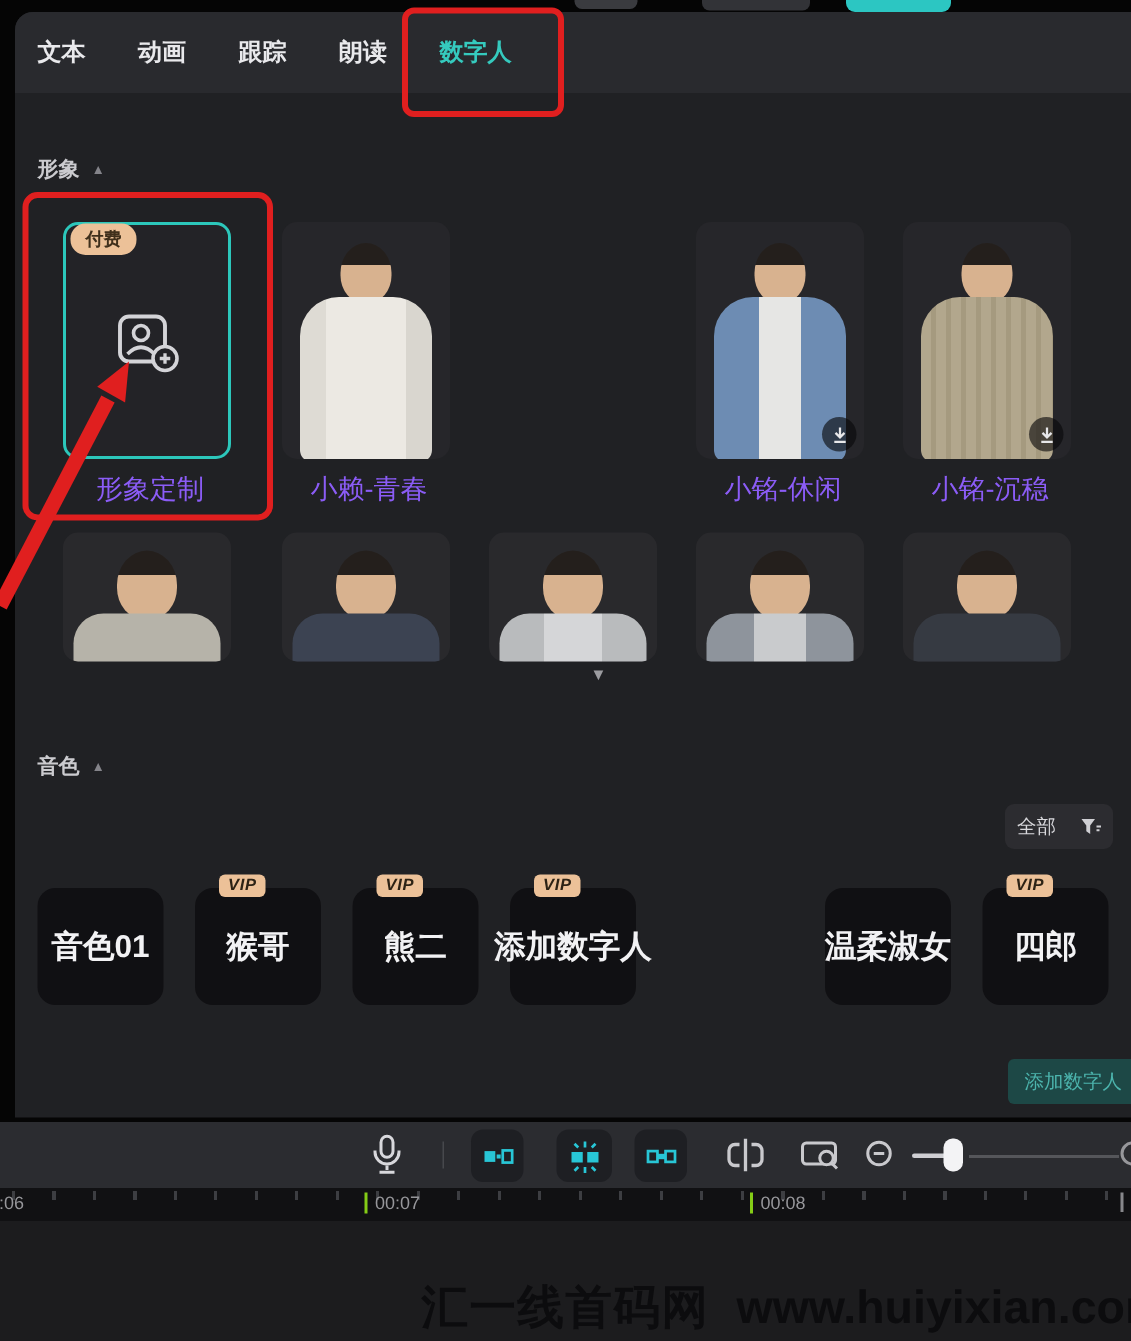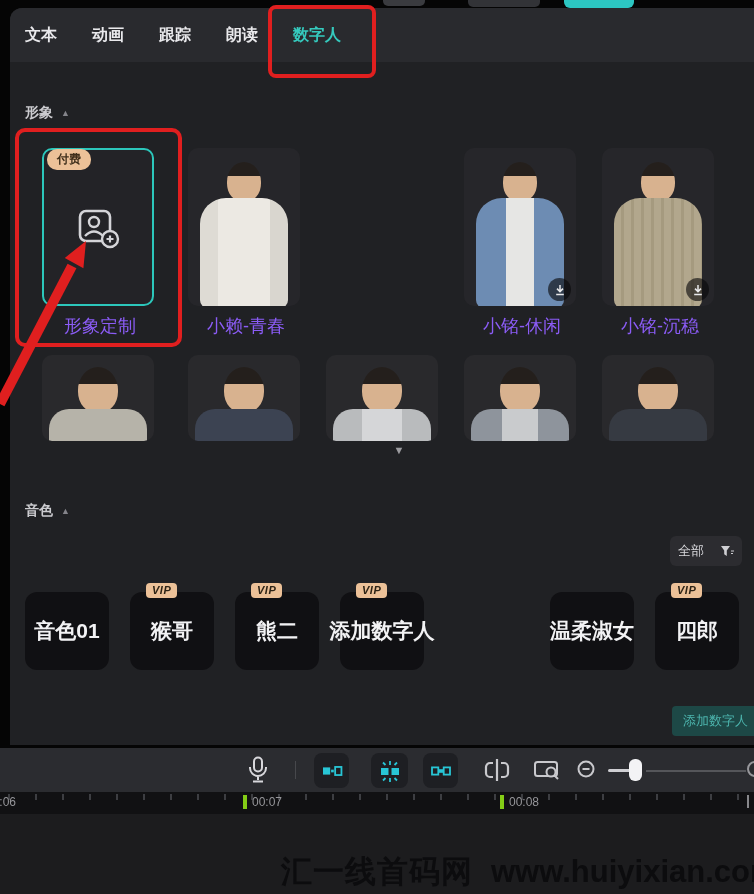--- a/index.html
+++ b/index.html
@@ -76,21 +76,21 @@
   .tb-ic { position:absolute; cursor:pointer; }
   .sl-track1 { position:absolute; left:608px; top:21px; width:26px; height:3px; background:#cfcfd3; border-radius:2px; }
   .sl-handle { position:absolute; left:629px; top:11px; width:13px; height:22px; background:#f3f3f5; border-radius:6px; cursor:pointer; }
   .sl-track2 { position:absolute; left:646px; top:22px; width:100px; height:2px; background:#55565a; }
   .zoomin-cut { position:absolute; left:747px; top:13px; width:16px; height:16px; border:2px solid #97979b; border-radius:50%; }
 
   
   .ruler { position:absolute; left:0; top:792px; width:754px; height:22px; background:#111113; overflow:hidden; cursor:pointer; }
   .ticks { position:absolute; left:8px; top:2px; width:100%; height:6px; background:repeating-linear-gradient(90deg,#3d3e42 0 2px,transparent 2px 27px); }
   .t-label { position:absolute; top:3px; font-size:12px; color:#96969a; white-space:nowrap; }
-  .t-major { border-left:4px solid #84cc16; padding-left:5px; }
+  .t-major { border-left:2px solid #84cc16; padding-left:5px; }
   .t-first { left:-14px; }
   .t-7 { left:243px; }
   .t-8 { left:500px; }
   .t-end { left:747px; width:2px; height:13px; background:#87878b; }
 
   
   .bottom-area { position:absolute; left:0; top:814px; width:754px; height:80px; background:#1c1c1e; }
   .watermark { position:absolute; left:281px; top:37px; font-size:31px; font-weight:700; color:#0c0c0e; white-space:nowrap; letter-spacing:1px; }
   .watermark .wm-url { margin-left:18px; letter-spacing:0; }
 

